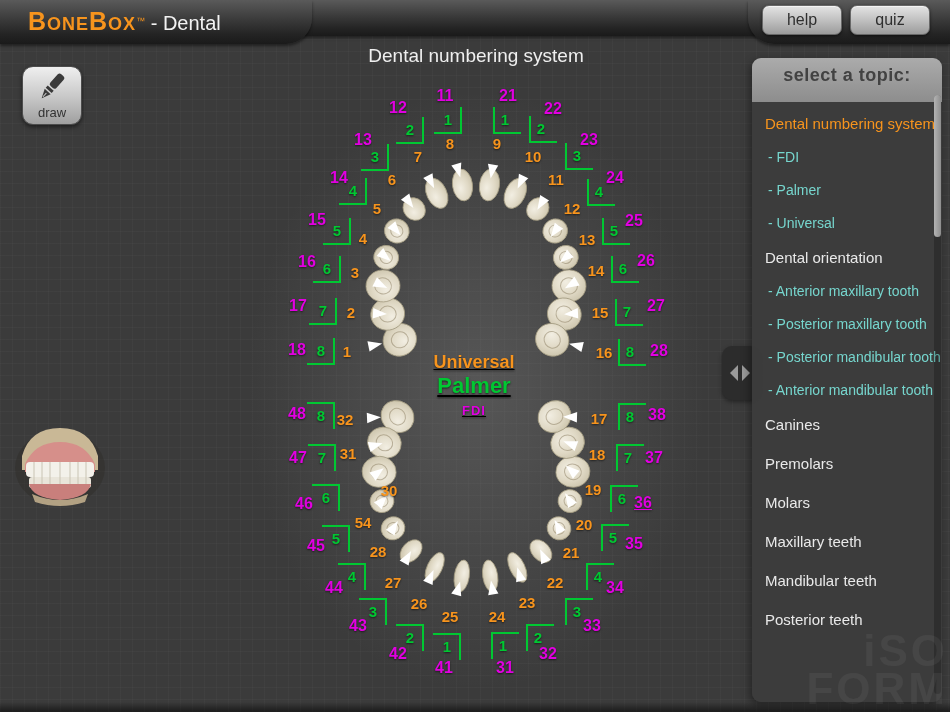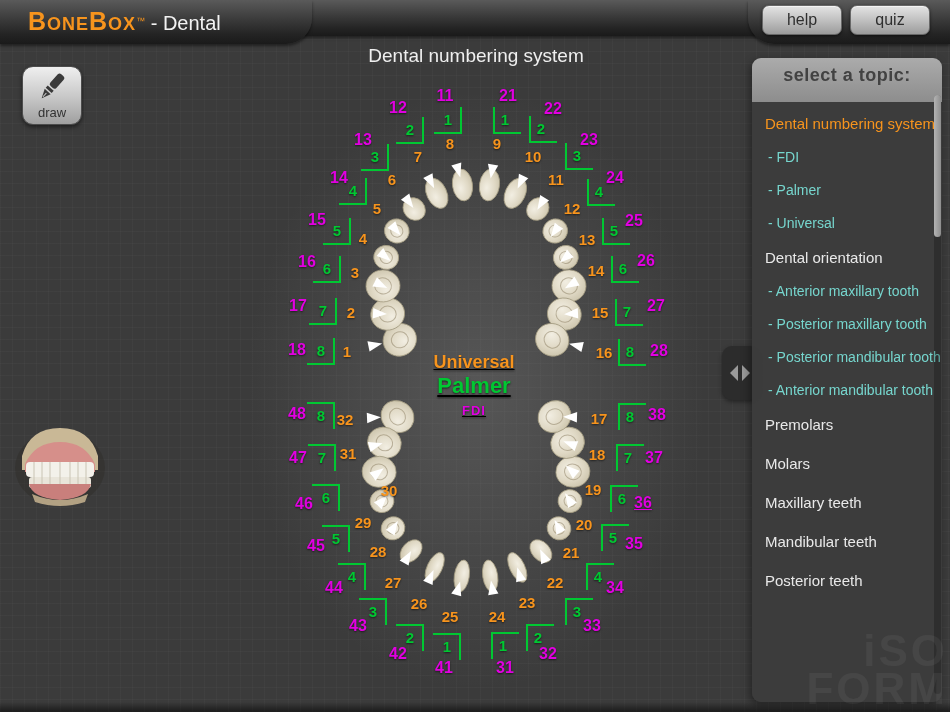--- a/index.html
+++ b/index.html
@@ -292,21 +292,21 @@
       <span class="num fdi" style="left: 298px; top: 458px;">47</span>
       <span class="num palmer" style="left: 322px; top: 457px;">7</span>
       <span class="num universal" style="left: 348px; top: 453px;">31</span>
       <i class="bracket LL" style="left: 308px; top: 444px;"></i>
       <span class="num fdi" style="left: 304px; top: 504px;">46</span>
       <span class="num palmer" style="left: 326px; top: 497px;">6</span>
       <span class="num universal" style="left: 355px; top: 490px; margin-left: 34px;">30</span>
       <i class="bracket LL" style="left: 312px; top: 484px;"></i>
       <span class="num fdi" style="left: 316px; top: 546px;">45</span>
       <span class="num palmer" style="left: 336px; top: 538px;">5</span>
-      <span class="num universal" style="left: 363px; top: 522px;">29</span>
+      <span class="num universal" style="left: 363px; top: 522px;">54</span>
       <i class="bracket LL" style="left: 322px; top: 525px;"></i>
       <span class="num fdi" style="left: 334px; top: 588px;">44</span>
       <span class="num palmer" style="left: 352px; top: 576px;">4</span>
       <span class="num universal" style="left: 378px; top: 551px;">28</span>
       <i class="bracket LL" style="left: 338px; top: 563px;"></i>
       <span class="num fdi" style="left: 358px; top: 626px;">43</span>
       <span class="num palmer" style="left: 373px; top: 611px;">3</span>
       <span class="num universal" style="left: 393px; top: 582px;">27</span>
       <i class="bracket LL" style="left: 359px; top: 598px;"></i>
       <span class="num fdi" style="left: 398px; top: 654px;">42</span>
@@ -380,20 +380,21 @@
     <div class="topics">
         <div class="topic main selected">Dental numbering system</div>
         <div class="topic sub">- FDI</div>
         <div class="topic sub">- Palmer</div>
         <div class="topic sub">- Universal</div>
         <div class="topic main">Dental orientation</div>
         <div class="topic sub">- Anterior maxillary tooth</div>
         <div class="topic sub">- Posterior maxillary tooth</div>
         <div class="topic sub">- Posterior mandibular tooth</div>
         <div class="topic sub">- Anterior mandibular tooth</div>
+        <div class="topic main">Canines</div>
         <div class="topic main">Premolars</div>
         <div class="topic main">Molars</div>
         <div class="topic main">Maxillary teeth</div>
         <div class="topic main">Mandibular teeth</div>
         <div class="topic main">Posterior teeth</div>
       </div>
   </div>
   <div class="scroll-track"></div>
   <div class="scroll-thumb"></div>
 

